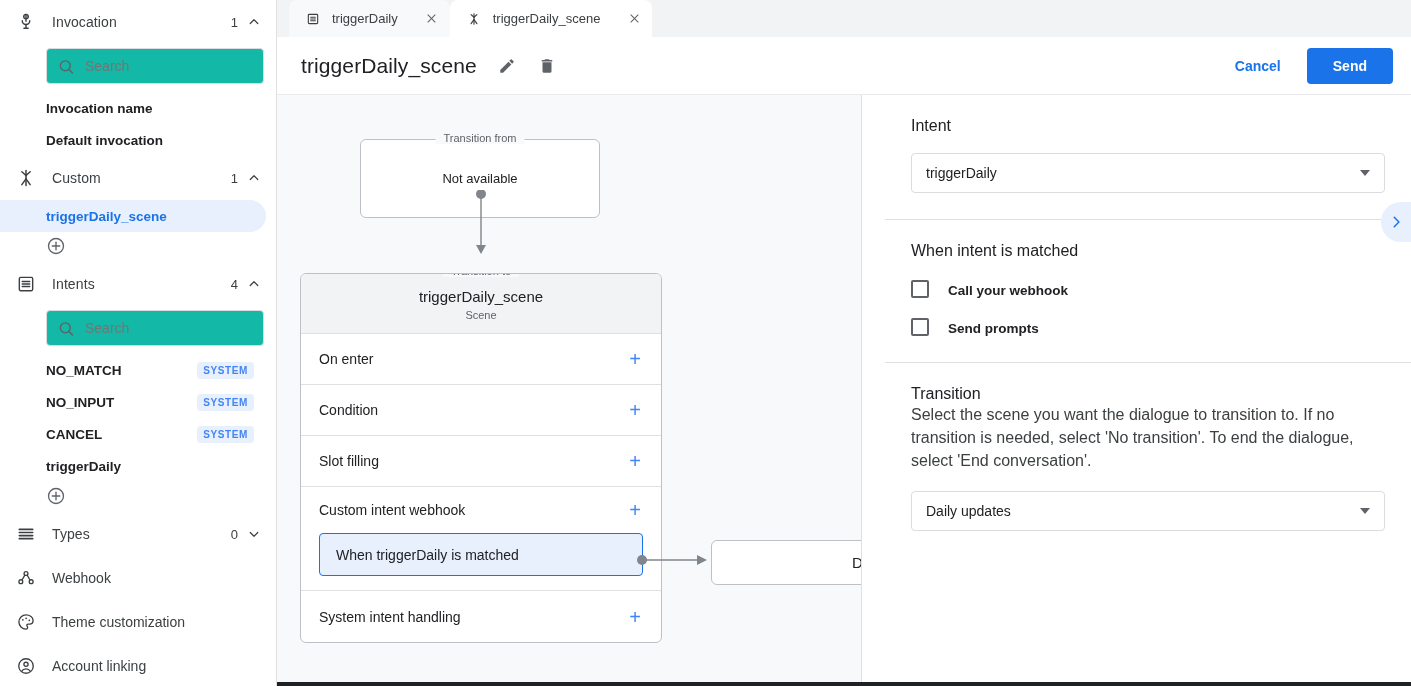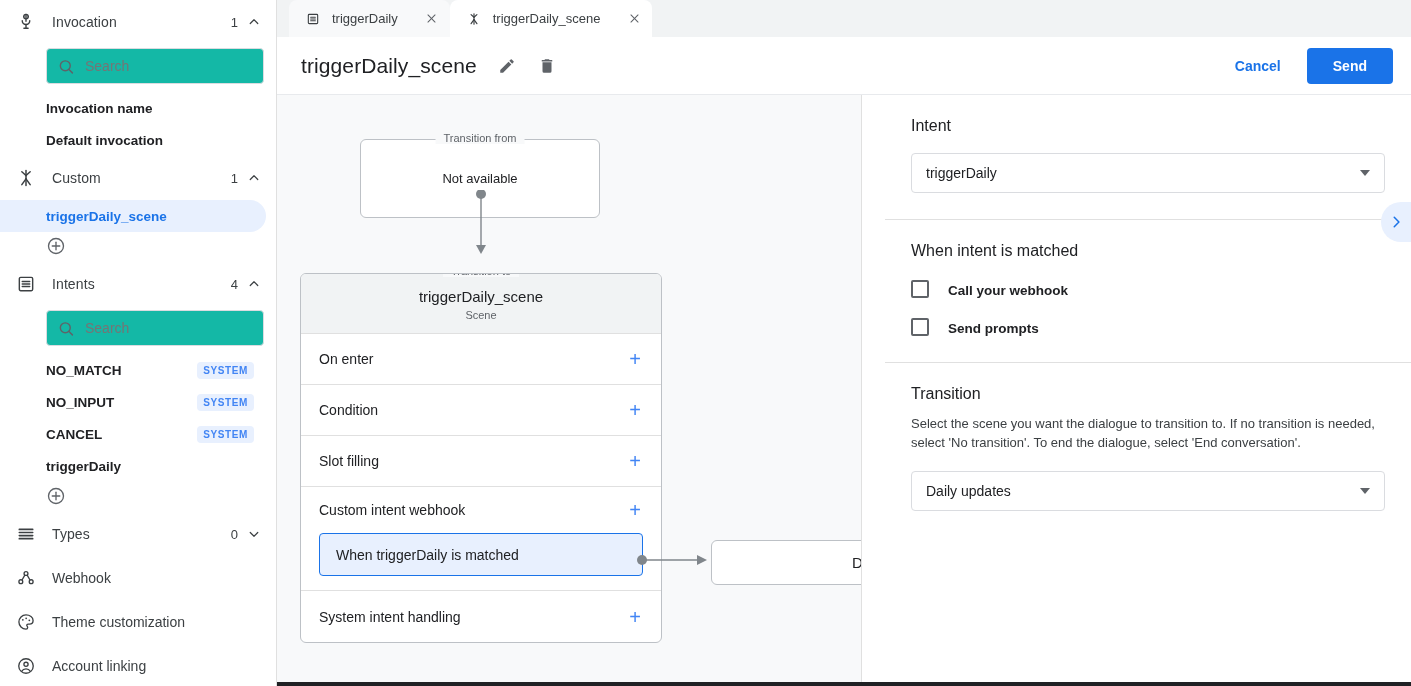--- a/index.html
+++ b/index.html
@@ -136,21 +136,21 @@
   .rn-inner { display:flex; align-items:center; justify-content:center; height:100%; font-size:15px; color:#202124; padding-left:40px;}
 
   
   .panel {
     width:550px; flex:0 0 550px; background:#fff;
     border-left:1px solid #e0e0e0; position:relative; overflow:hidden;padding-left:23px;
   }
   .psec { padding: 22px 26px 26px; border-bottom:1px solid #e0e0e0; }
   .psec.last { border-bottom:none; }
   .psec-title { font-size:16px; color:#202124; }
-  .psec-desc { font-size:13px; color:#3c4043; line-height:1.45; margin-top:12px; }
+  .psec-desc { font-size:16px; color:#3c4043; line-height:1.45; }
   .select {
     margin-top:18px; height:40px; border:1px solid #dadce0; border-radius:4px;
     display:flex; align-items:center; padding:0 14px; cursor:pointer; background:#fff;
   }
   .select .sv { flex:1; font-size:14px; color:#202124; }
   .caret { width:0;height:0;border-left:5px solid transparent;border-right:5px solid transparent;border-top:6px solid #5f6368;}
   .cbrow { display:flex; align-items:flex-end; margin-top:20px; cursor:pointer; }
   .cbox { width:18px;height:18px;border:2px solid #5f6368;border-radius:2px;flex:0 0 18px;}
   .cblabel { margin-left:19px; font-size:13.5px; font-weight:bold; color:#202124; }
 

